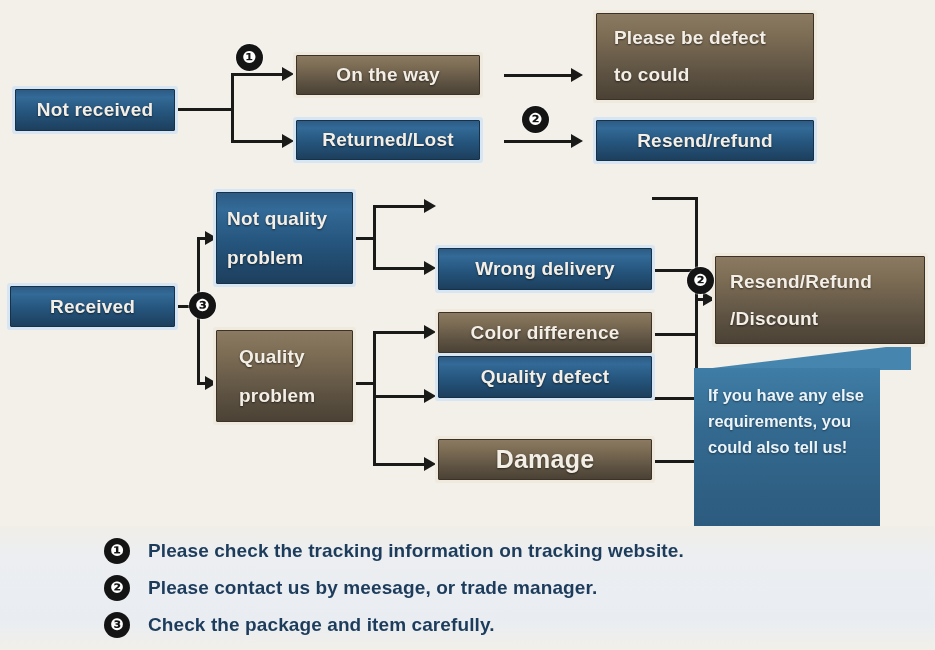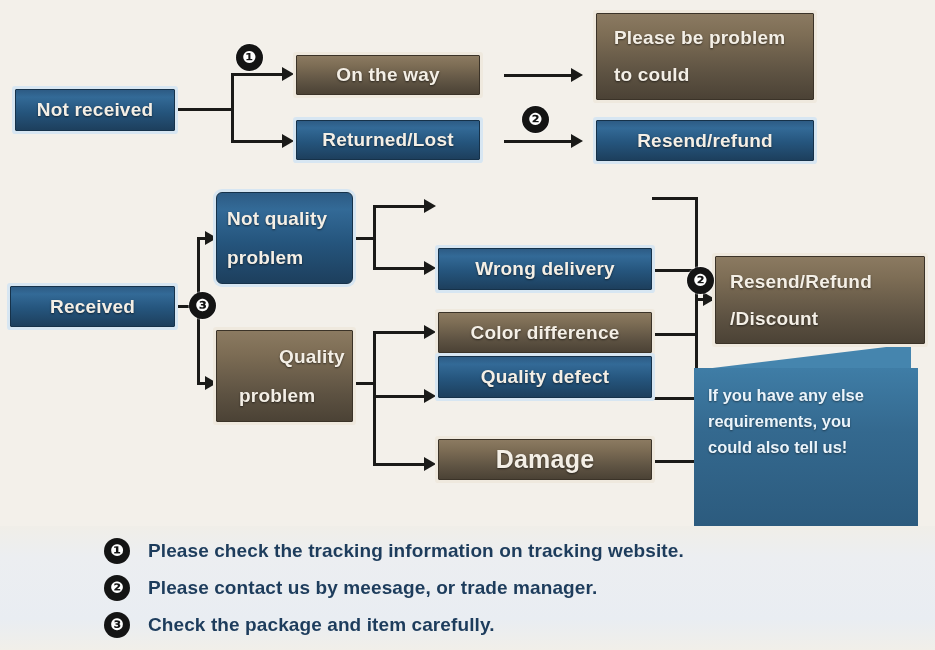--- a/index.html
+++ b/index.html
@@ -80,21 +80,21 @@
     line-height: 1;
     z-index: 9;
     box-shadow: 0 0 0 1px rgba(255,255,255,.35);
   }
 
   
   #callout {
     position: absolute;
     left: 694px;
     top: 368px;
-    width: 224px;
+    width: 186px;
     height: 158px;
     background: linear-gradient(180deg,#3f7da6 0%,#34698f 40%,#2c5b7e 100%);
     color: #eaf4fb;
     font-weight: bold;
     font-size: 16.5px;
     line-height: 1.58;
     padding: 14px 14px 12px 14px;
     box-sizing: border-box;
     text-shadow: 0 1px 2px rgba(0,0,0,.45);
     z-index: 5;
@@ -181,21 +181,21 @@
   <div class="arrow" style="left:571px; top:68px;"></div>
 
   <div class="ln h" style="left:504px; top:140px; width:68px;"></div>
   <div class="arrow" style="left:571px; top:134px;"></div>
 
   <div class="badge" style="left:522px; top:106px;">
     <span>❷</span>
   </div>
 
   <div class="box brown two-line" style="left:596px; top:13px; width:218px; height:87px; font-size:19px;">
-    <span class="line2" style="align-self:flex-start;padding-left:17px;">Please be problem</span>
+    <span class="line2" style="align-self:flex-start;padding-left:17px;">Please be defect</span>
     <span class="line2" style="align-self:flex-start;padding-left:17px;">to could</span>
   </div>
 
   <div class="box blue" style="left:596px; top:120px; width:218px; height:41px; font-size:19px;">
     <span>Resend/refund</span>
   </div>
 
   <div class="box blue" style="left:10px; top:286px; width:165px; height:41px; font-size:19px;">
     <span>Received</span>
   </div>
@@ -204,27 +204,27 @@
   <div class="ln v" style="left:197px; top:237px; height:148px;"></div>
   <div class="ln h" style="left:197px; top:237px; width:20px;"></div>
   <div class="arrow" style="left:205px; top:231px;"></div>
   <div class="ln h" style="left:197px; top:382px; width:20px;"></div>
   <div class="arrow" style="left:205px; top:376px;"></div>
 
   <div class="badge" style="left:189px; top:292px;">
     <span>❸</span>
   </div>
 
-  <div class="box blue two-line" style="left:216px; top:192px; width:137px; height:92px; font-size:19px;border-radius:6px;">
+  <div class="box blue two-line" style="left:216px; top:192px; width:137px; height:92px; font-size:19px;">
     <span class="line2" style="align-self:flex-start;padding-left:10px;">Not quality</span>
     <span class="line2" style="align-self:flex-start;padding-left:10px;">problem</span>
   </div>
 
   <div class="box brown two-line" style="left:216px; top:330px; width:137px; height:92px; font-size:19px;">
-    <span class="line2" style="align-self:flex-start;padding-left:22px;margin-left:40px;">Quality</span>
+    <span class="line2" style="align-self:flex-start;padding-left:22px;">Quality</span>
     <span class="line2" style="align-self:flex-start;padding-left:22px;">problem</span>
   </div>
 
   <div class="ln h" style="left:353px; top:237px; width:22px;"></div>
   <div class="ln v" style="left:373px; top:205px; height:65px;"></div>
   <div class="ln h" style="left:373px; top:205px; width:52px;"></div>
   <div class="arrow" style="left:424px; top:199px;"></div>
   <div class="ln h" style="left:373px; top:267px; width:52px;"></div>
   <div class="arrow" style="left:424px; top:261px;"></div>
 

